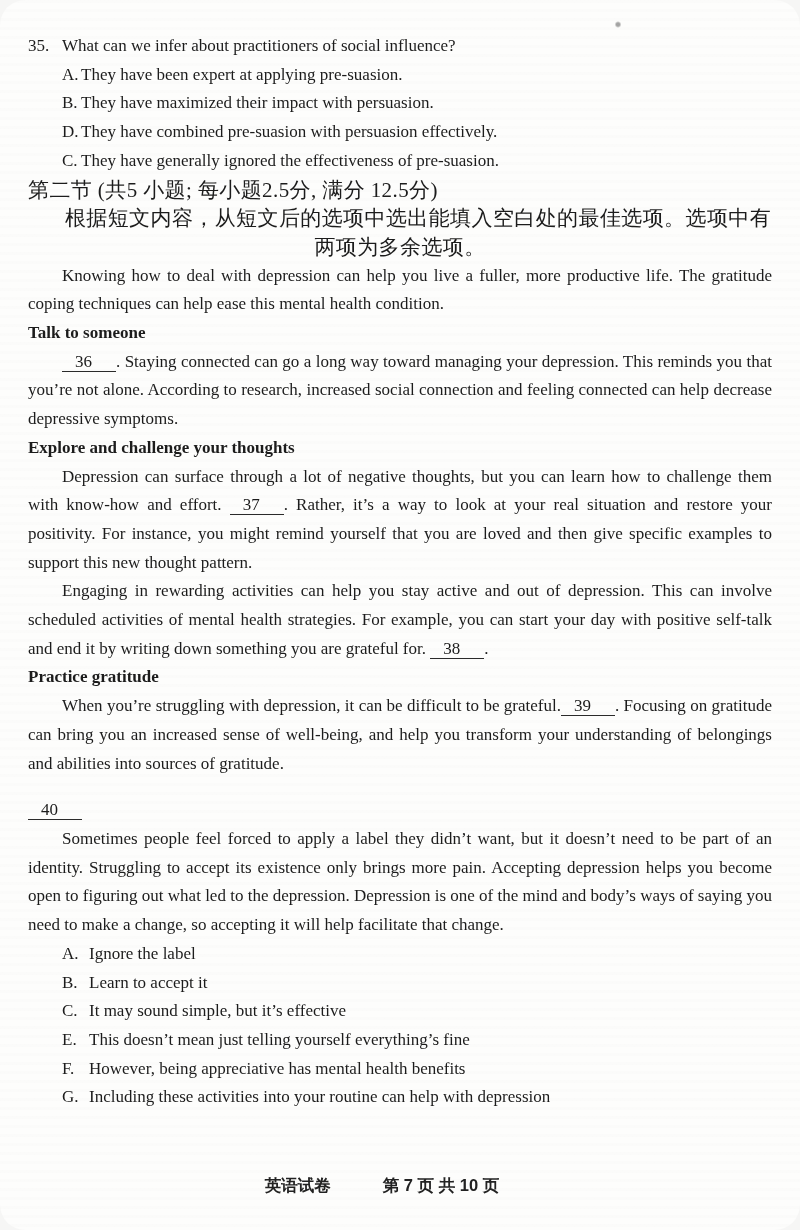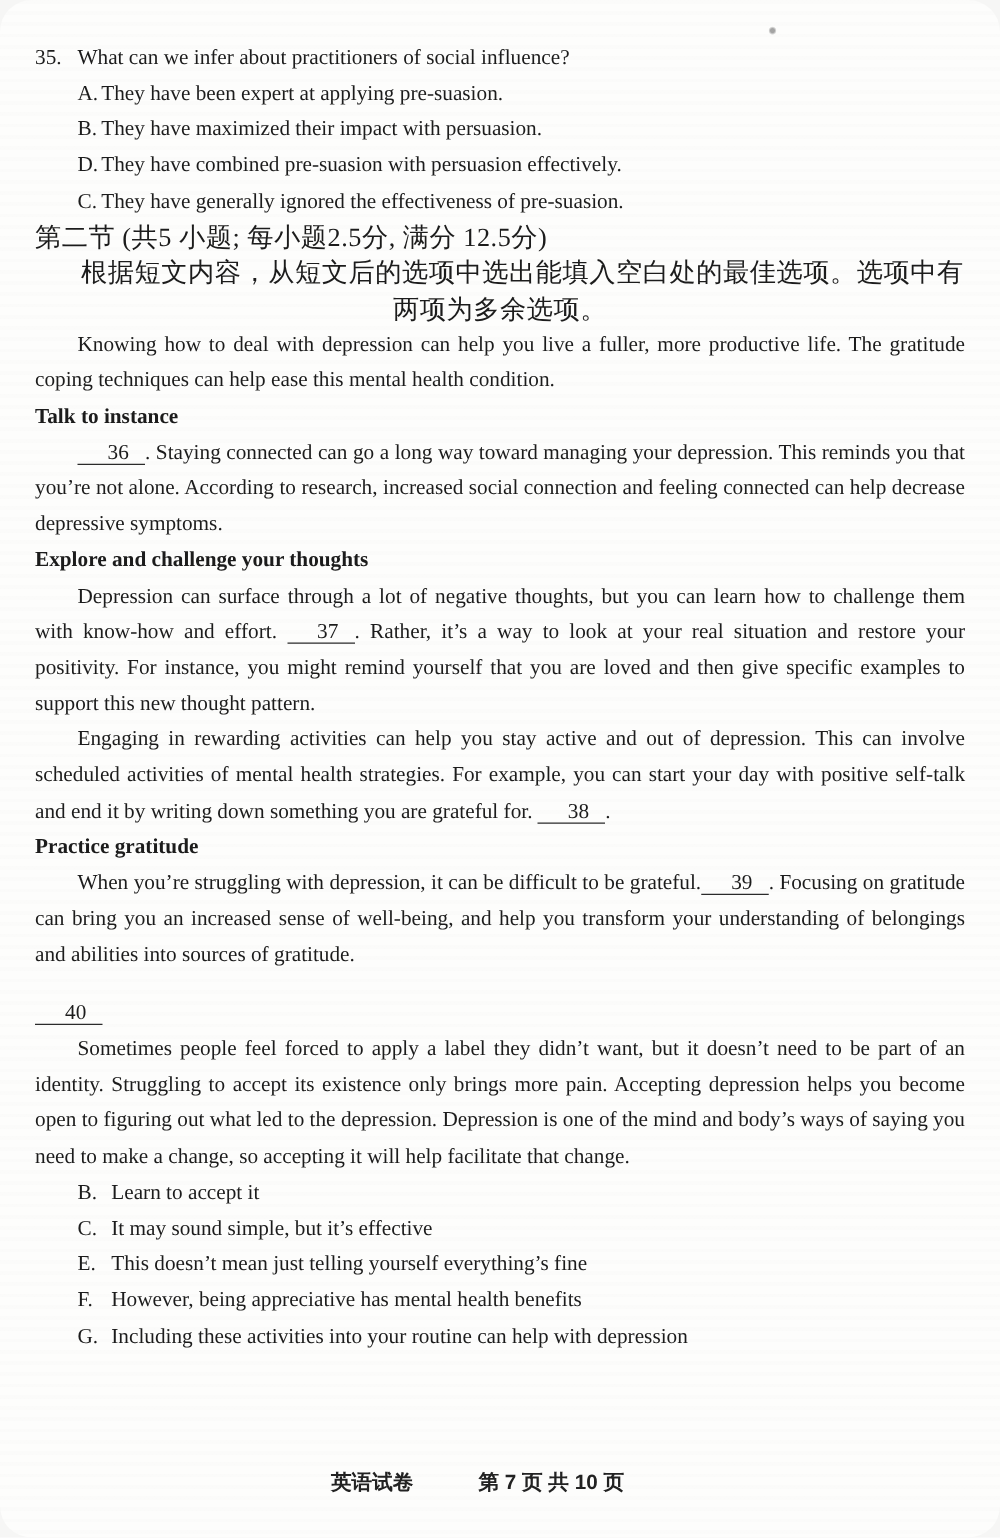--- a/index.html
+++ b/index.html
@@ -50,21 +50,21 @@
   .para {
     text-align: justify;
     text-indent: 34px;
   }
   .subhead { font-weight: 700; }
 
   .blank {
     display: inline-block;
     min-width: 28px;
     padding: 0 13px;
-    text-align: right;
+    text-align: left;
     border-bottom: 1.6px solid #2b2b2b;
     line-height: 19px;
     text-indent: 0;
   }
   .blank-40-line { margin-top: 18px; }
 
   .choices { }
   .choice-row { padding-left: 34px; }
   .choice-label { display: inline-block; min-width: 19px; }
   .choice-text { margin-left: 8px; }
@@ -106,36 +106,39 @@
     </div>
     <div class="opt-row">
       <span class="opt-label">C.</span><span class="opt-text">They have generally ignored the effectiveness of pre-suasion.</span>
     </div>
 
     <div class="cn-line">第二节 (共5 小题; 每小题2.5分, 满分 12.5分)</div>
     <div class="cn-line cn-indent">根据短文内容，从短文后的选项中选出能填入空白处的最佳选项。选项中有两项为多余选项。</div>
 
     <p class="para">Knowing how to deal with depression can help you live a fuller, more productive life. The gratitude coping techniques can help ease this mental health condition.</p>
 
-    <div class="subhead">Talk to instance</div>
+    <div class="subhead">Talk to someone</div>
     <p class="para"><span></span><span class="blank">36</span><span>. Staying connected can go a long way toward managing your depression. This reminds you that you’re not alone. According to research, increased social connection and feeling connected can help decrease depressive symptoms.</span></p>
 
     <div class="subhead">Explore and challenge your thoughts</div>
     <p class="para"><span>Depression can surface through a lot of negative thoughts, but you can learn how to challenge them with know-how and effort. </span><span class="blank">37</span><span>. Rather, it’s a way to look at your real situation and restore your positivity. For instance, you might remind yourself that you are loved and then give specific examples to support this new thought pattern.</span></p>
 
     <p class="para"><span>Engaging in rewarding activities can help you stay active and out of depression. This can involve scheduled activities of mental health strategies. For example, you can start your day with positive self-talk and end it by writing down something you are grateful for. </span><span class="blank">38</span><span>.</span></p>
 
     <div class="subhead">Practice gratitude</div>
     <p class="para"><span>When you’re struggling with depression, it can be difficult to be grateful.</span><span class="blank">39</span><span>. Focusing on gratitude can bring you an increased sense of well-being, and help you transform your understanding of belongings and abilities into sources of gratitude.</span></p>
 
     <div class="blank-40-line"><span class="blank">40</span></div>
 
     <p class="para">Sometimes people feel forced to apply a label they didn’t want, but it doesn’t need to be part of an identity. Struggling to accept its existence only brings more pain. Accepting depression helps you become open to figuring out what led to the depression. Depression is one of the mind and body’s ways of saying you need to make a change, so accepting it will help facilitate that change.</p>
 
     <div class="choices">
+      <div class="choice-row">
+        <span class="choice-label">A.</span><span class="choice-text">Ignore the label</span>
+      </div>
       <div class="choice-row">
         <span class="choice-label">B.</span><span class="choice-text">Learn to accept it</span>
       </div>
       <div class="choice-row">
         <span class="choice-label">C.</span><span class="choice-text">It may sound simple, but it’s effective</span>
       </div>
       <div class="choice-row">
         <span class="choice-label">E.</span><span class="choice-text">This doesn’t mean just telling yourself everything’s fine</span>
       </div>
       <div class="choice-row">

